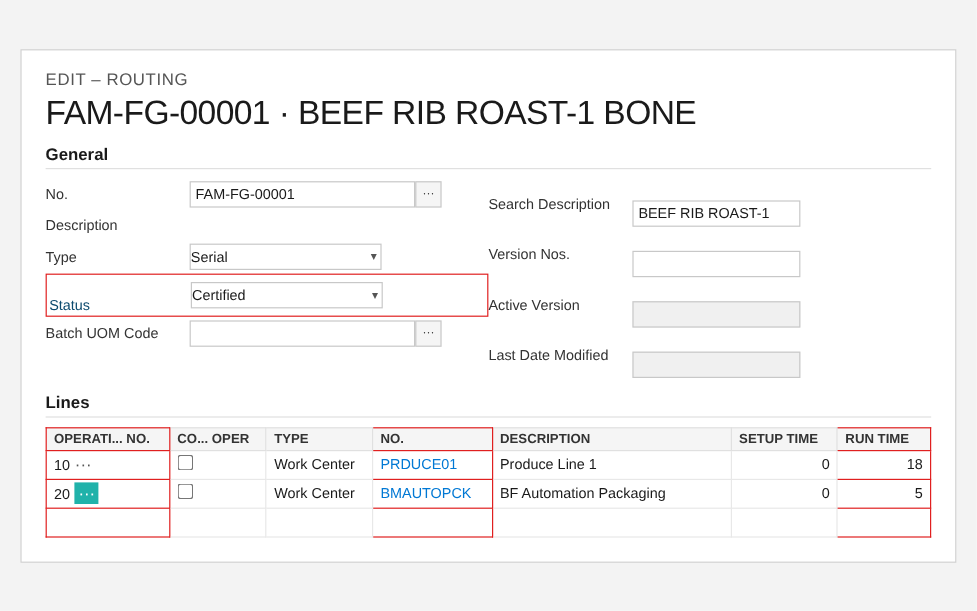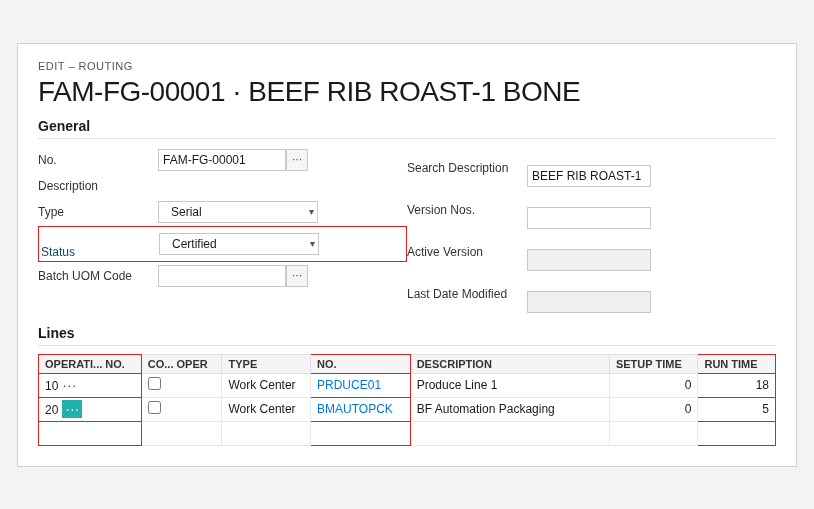--- a/index.html
+++ b/index.html
@@ -14,21 +14,21 @@
       overflow: hidden;
     }
     .card {
       background: #fff;
       border: 1px solid #d0d0d0;
       width: 780px;
       padding: 16px 20px 20px 20px;
       position: relative;
     }
     .edit-routing-label {
-      font-size: 11px;
+      font-size: 14px;
       color: #555;
       letter-spacing: 0.5px;
       margin-bottom: 4px;
       text-transform: uppercase;
     }
     .page-title {
       font-size: 28px;
       font-weight: 300;
       color: #1a1a1a;
       margin-bottom: 10px;
@@ -72,22 +72,22 @@
     }
     .input-field {
       border: 1px solid #c8c8c8;
       background: #fff;
       height: 22px;
       padding: 0 4px;
       font-size: 12px;
       color: #1a1a1a;
       outline: none;
     }
-    .input-field.wide { width: 128px; }
-    .input-field.medium { width: 124px; margin-top: 16px; }
+    .input-field.wide { width: 188px; }
+    .input-field.medium { width: 140px; margin-top: 16px; }
     .input-field.readonly { background: #f0f0f0; }
     .btn-ellipsis {
       border: 1px solid #c8c8c8;
       background: #f5f5f5;
       height: 22px;
       width: 22px;
       font-size: 10px;
       cursor: pointer;
       display: flex;
       align-items: center;
@@ -96,21 +96,21 @@
     }
     .select-wrapper {
       display: flex;
       align-items: center;
       position: relative;
     }
     .select-field {
       border: 1px solid #c8c8c8;
       background: #fff;
       height: 22px;
-      padding: 0 20px 0 12px;
+      padding: 0 20px 0 0;
       font-size: 12px;
       color: #1a1a1a;
       appearance: none;
       cursor: pointer;
       outline: none;
     }
     .select-field.wide { width: 160px; }
     .chevron-down {
       position: absolute;
       right: 4px;

